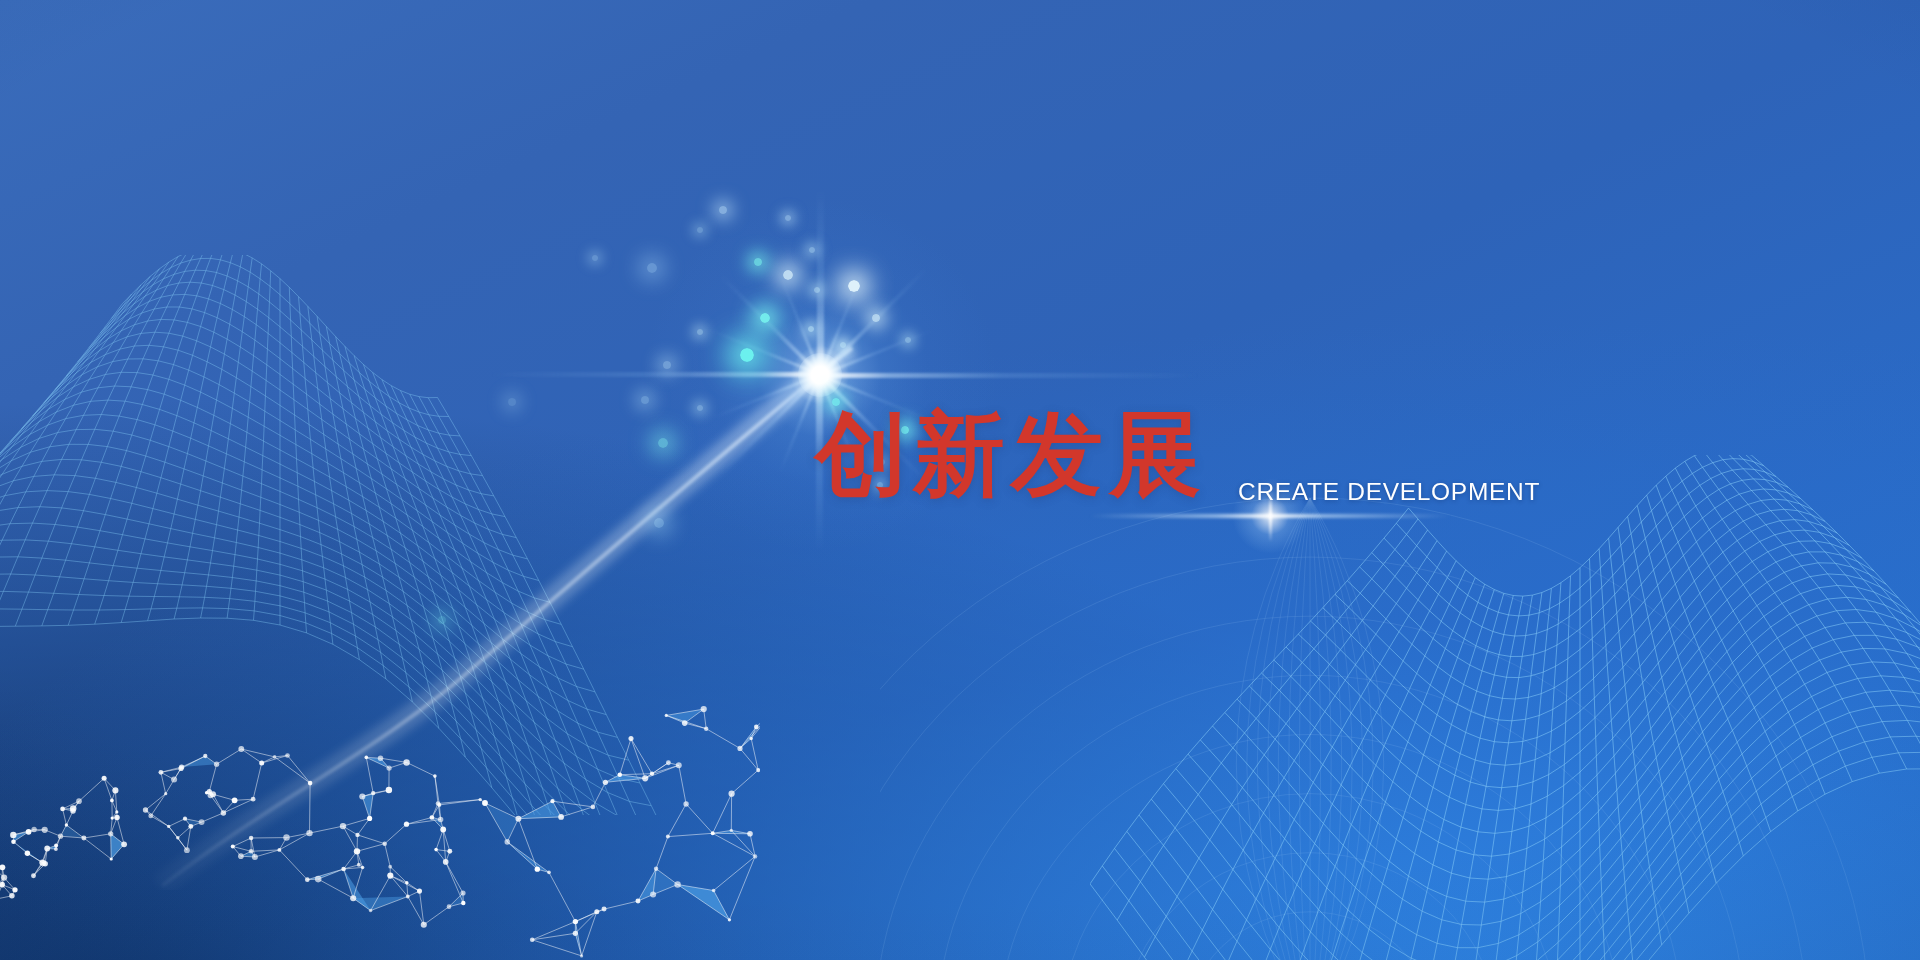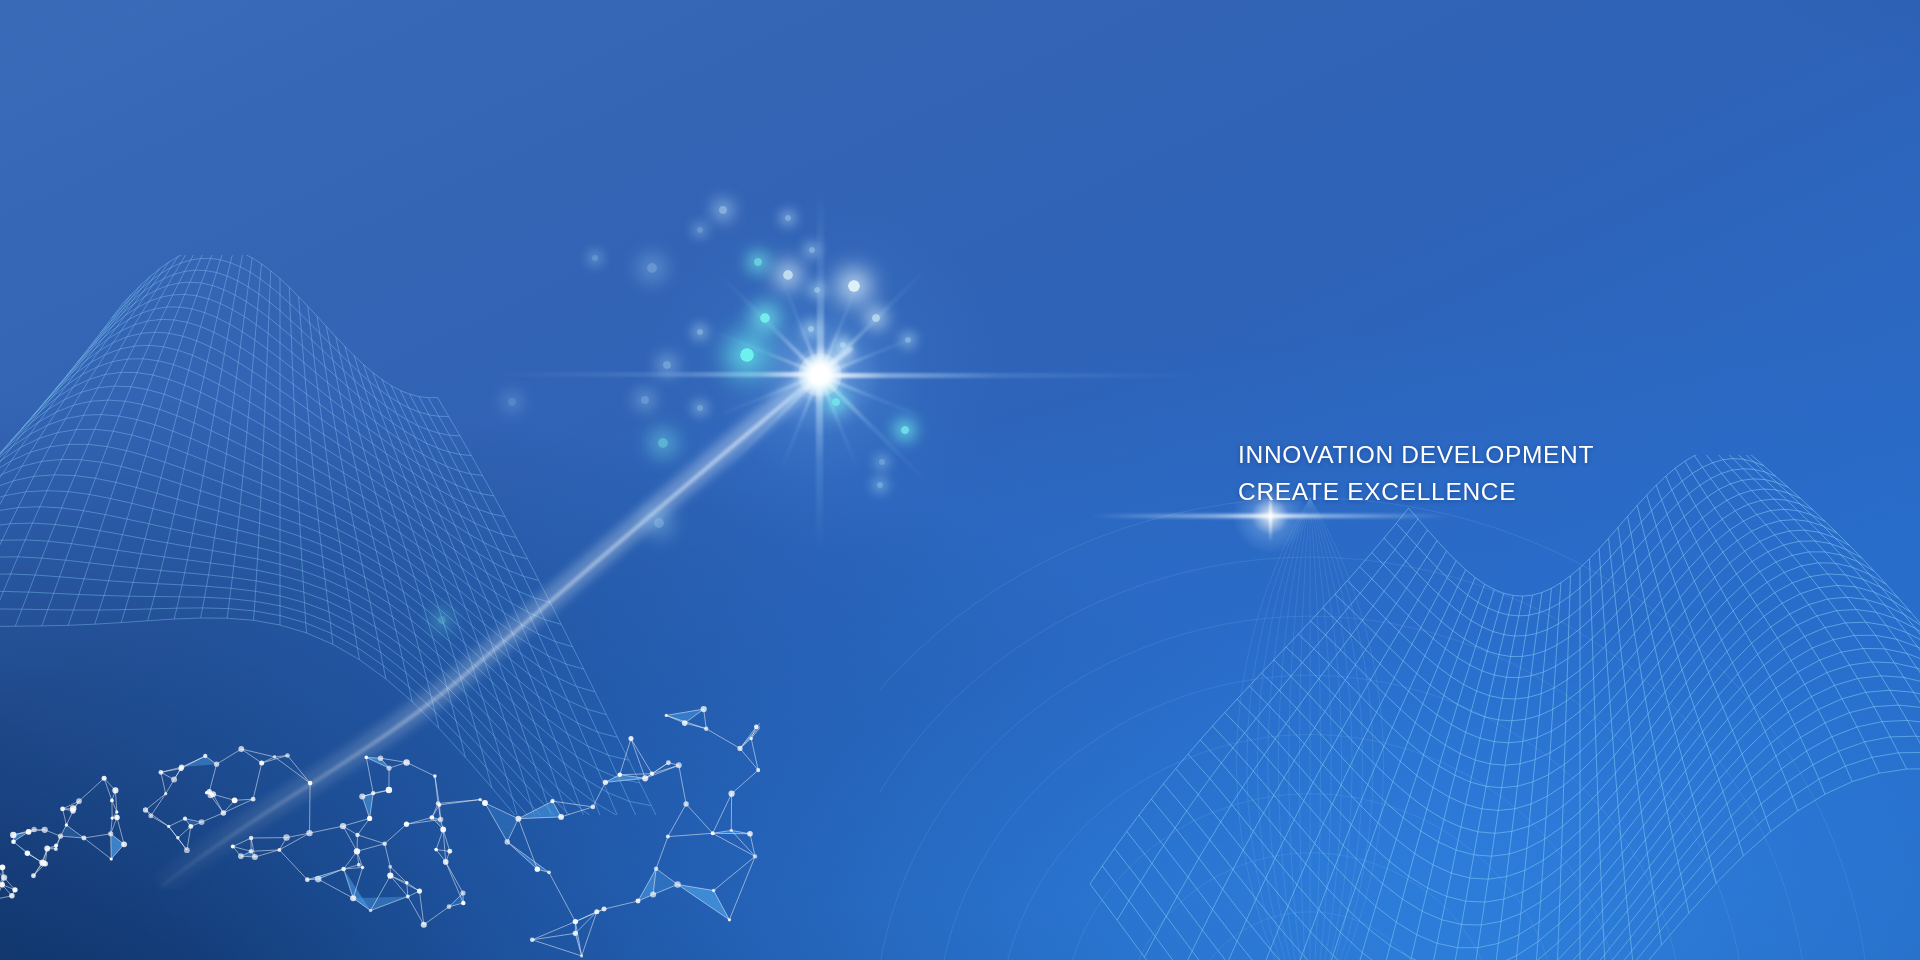--- a/index.html
+++ b/index.html
@@ -507,17 +507,17 @@
       <div class="particle" style="left: 882px; top: 462px; width: 6px; height: 6px; background: rgba(190, 240, 255, 0.4); box-shadow: rgba(190, 240, 255, 0.4) 0px 0px 12px 4.8px;"></div>
     </div>
 
   <div id="flare">
     <div class="fg"></div>
     <div class="fh"></div>
     <div class="fv"></div>
   </div>
 
   <div id="headline">
-    <div class="en-line" id="en-line-1">INNOVATION DEVELOPMENT</div>
-    <div class="en-line" id="en-line-2">CREATE EXCELLENCE</div>
+    <div class="cn-line" id="cn-line-1">创新发展</div>
+    <div class="en-line" id="en-line-2">CREATE DEVELOPMENT</div>
   </div>
 
 </div>
 
 </body></html>

